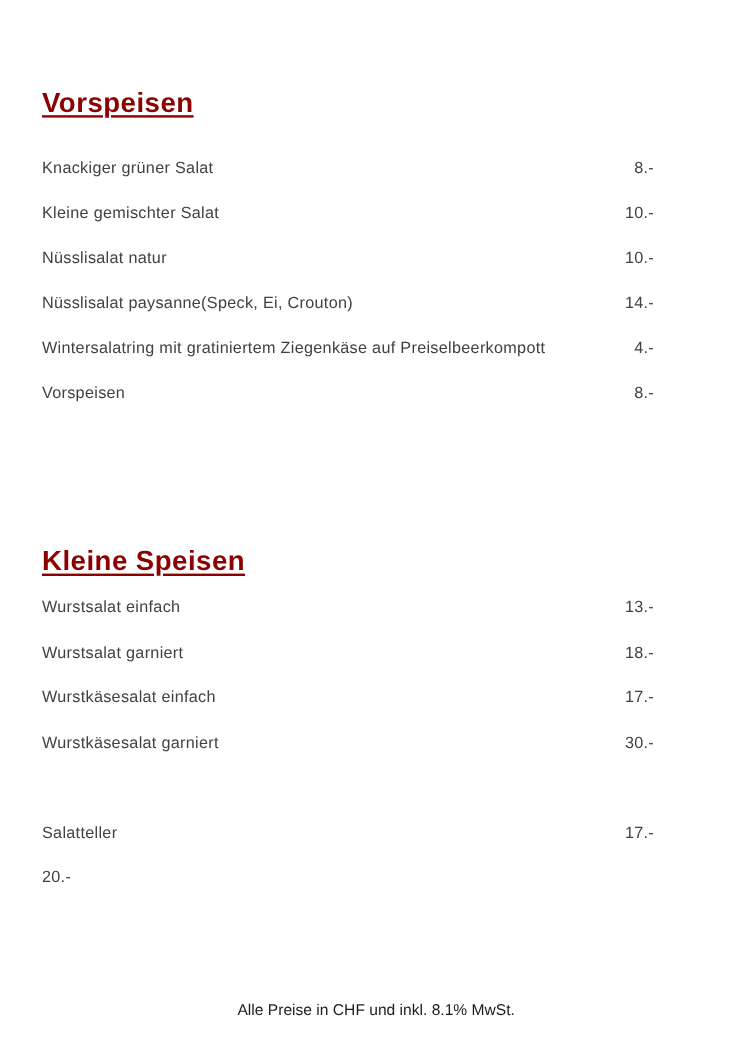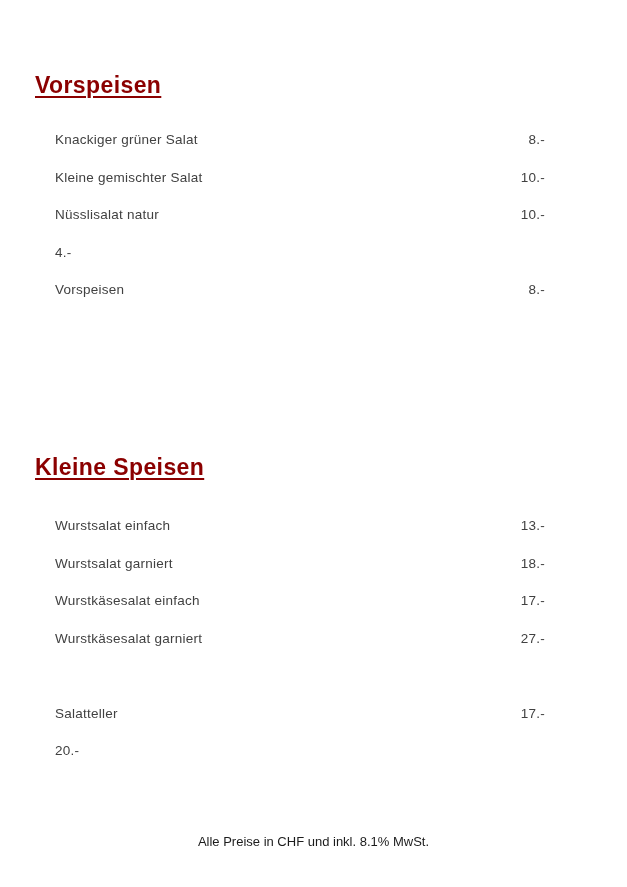--- a/index.html
+++ b/index.html
@@ -28,21 +28,20 @@
     position: absolute;
     left: 35px;
     width: 510px;
   }
   .menu-row {
     height: 37.5px;
     display: flex;
     justify-content: space-between;
     align-items: center;
     white-space: nowrap;
-    margin-left: 20px;
   }
   .spacer-row { height: 37.5px; }
   .item-name {
     font-size: 13.5px;
     letter-spacing: 0.25px;
     color: #414141;
   }
   .item-price {
     font-size: 13.5px;
     letter-spacing: 0.25px;
@@ -54,21 +53,21 @@
     top: 834px;
     left: 0;
     width: 100%;
     text-align: center;
     font-size: 13px;
     color: #1c1c1c;
   }
   #list-vorspeisen { top: 121px; }
   #title-vorspeisen { top: 74px; }
   #title-kleine-speisen { top: 456px; }
-  #list-kleine-speisen { top: 507px; }
+  #list-kleine-speisen { top: 487px; }
 </style>
 </head>
 <body>
 
 <div class="page">
 
   <div id="title-vorspeisen" class="section-title">Vorspeisen</div>
 
   <div id="list-vorspeisen" class="menu-list">
     <div class="menu-row">
@@ -77,20 +76,25 @@
     </div>
     <div class="menu-row">
       <span class="item-name">Kleine gemischter Salat</span>
       <span class="item-price">10.-</span>
     </div>
     <div class="menu-row">
       <span class="item-name">Nüsslisalat natur</span>
       <span class="item-price">10.-</span>
     </div>
     <div class="menu-row">
+      <span class="item-name">Nüsslisalat paysanne(Speck, Ei, Crouton)</span>
+      <span class="item-price">14.-</span>
+    </div>
+    <div class="menu-row">
+      <span class="item-name">Wintersalatring mit gratiniertem Ziegenkäse auf Preiselbeerkompott</span>
       <span class="item-price">4.-</span>
     </div>
     <div class="menu-row">
       <span class="item-name">Vorspeisen</span>
       <span class="item-price">8.-</span>
     </div>
   </div>
 
   <div id="title-kleine-speisen" class="section-title">Kleine Speisen</div>
 
@@ -102,21 +106,21 @@
     <div class="menu-row">
       <span class="item-name">Wurstsalat garniert</span>
       <span class="item-price">18.-</span>
     </div>
     <div class="menu-row">
       <span class="item-name">Wurstkäsesalat einfach</span>
       <span class="item-price">17.-</span>
     </div>
     <div class="menu-row">
       <span class="item-name">Wurstkäsesalat garniert</span>
-      <span class="item-price">27.-</span>
+      <span class="item-price">30.-</span>
     </div>
     <div class="spacer-row"></div>
     <div class="menu-row">
       <span class="item-name">Salatteller</span>
       <span class="item-price">17.-</span>
     </div>
     <div class="menu-row">
       <span class="item-price">20.-</span>
     </div>
   </div>

